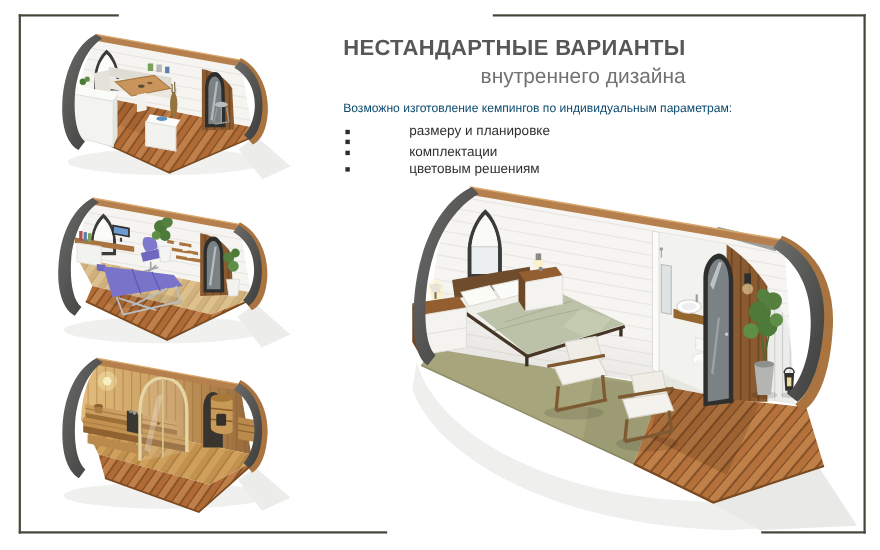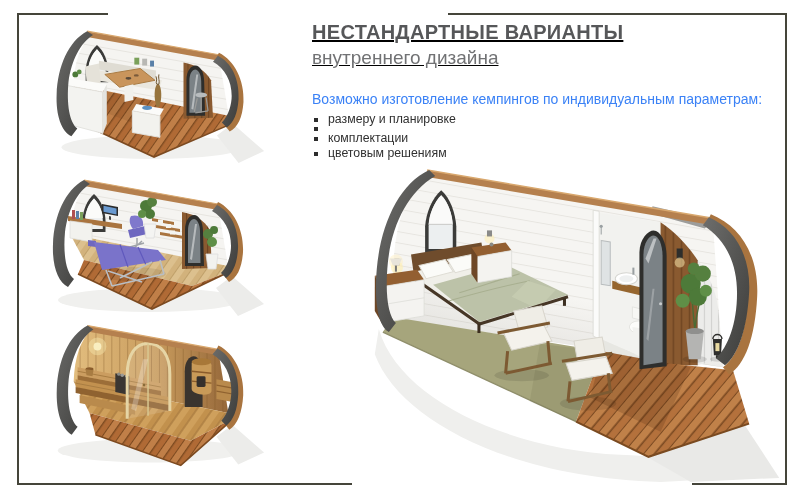--- a/index.html
+++ b/index.html
@@ -7,28 +7,28 @@
          font-family:"Liberation Sans",sans-serif;}
   
   .frame{position:absolute;background:#45453a;}
   .f-top-left{left:17px;top:13px;width:91px;height:2px;}
   .f-top-right{left:448px;top:13px;width:339px;height:2px;}
   .f-right{left:785px;top:13px;width:2px;height:472px;}
   .f-bottom-left{left:17px;top:483px;width:335px;height:2px;}
   .f-bottom-right{left:692px;top:483px;width:95px;height:2px;}
   .f-left{left:17px;top:13px;width:2px;height:472px;}
 
-  .header{position:absolute;left:312px;top:21px;text-decoration:underline;}
+  .header{position:absolute;left:312px;top:33px;}
   .title{margin:0;font-size:20px;line-height:23px;font-weight:bold;color:#565759;letter-spacing:.3px;}
-  .subtitle{margin:3px 0 0 0;font-size:19px;line-height:22px;font-weight:400;color:#717274;}
+  .subtitle{margin:3px 0 0 0;font-size:19px;line-height:22px;font-weight:400;color:#717274;text-align:right;}
 
   .content{position:absolute;left:312px;top:92px;width:470px;}
-  .intro{margin:0;font-size:14px;line-height:15px;color:#3b82f6;}
+  .intro{margin:0;font-size:11px;line-height:15px;color:#0c4a6e;}
   ul.bullets{list-style:none;margin:5px 0 0 2px;padding:0;}
-  ul.bullets li{display:flex;align-items:center;font-size:12.3px;line-height:15.2px;color:#303030;}
+  ul.bullets li{display:flex;align-items:center;font-size:12.3px;line-height:15.2px;color:#303030;gap:44px;}
   .bullet-mark{width:4px;height:4px;background:#2c2c2c;margin-right:10px;flex:none;}
 
   .fig{position:absolute;}
   .fig svg{display:block;width:100%;height:100%;}
   .fig-kitchen{left:36px;top:24px;width:236px;height:150px;}
   .fig-office{left:32px;top:174px;width:240px;height:152px;}
   .fig-sauna{left:32px;top:318px;width:238px;height:160px;}
   .fig-bedroom{left:358px;top:168px;width:424px;height:322px;}
 </style>
 </head>

